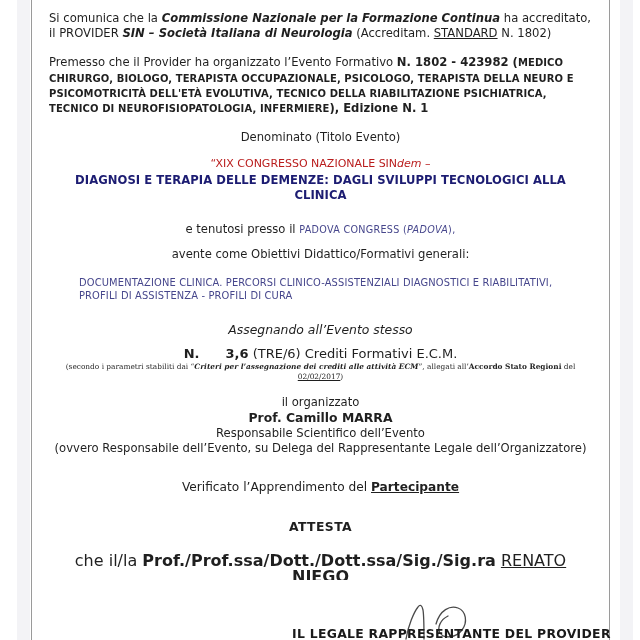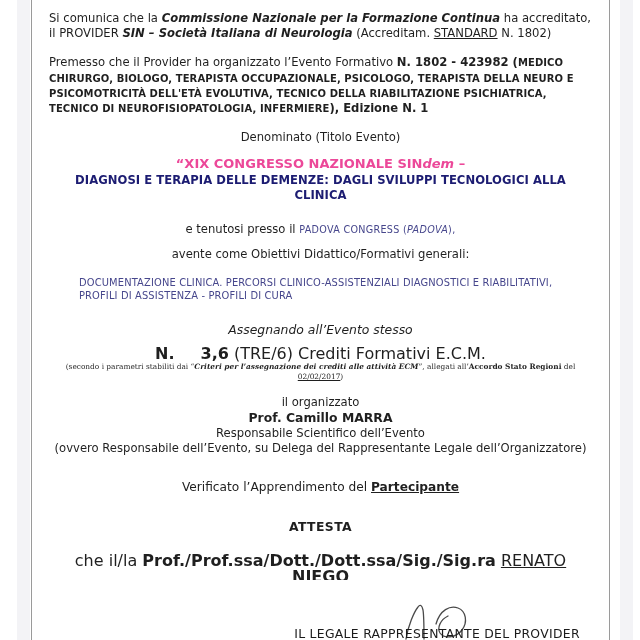--- a/index.html
+++ b/index.html
@@ -74,23 +74,23 @@
 
   
   .prof-list {
     font-weight: bold;
     font-size: 10px;
     letter-spacing: 0.1px;
   }
 
   
   .title-main {
-    color: #ec4899;
-    font-weight: bold;
-    font-size: 13px;
+    color: #b91c1c;
+    font-weight: normal;
+    font-size: 11px;
     line-height: 19px;
     text-align: center;
   }
   .title-sub {
     color: #1c1c72;
     font-weight: bold;
     font-size: 11.6px;
     line-height: 15px;
     text-align: center;
     letter-spacing: 0.05px;
@@ -125,21 +125,21 @@
     font-family: "DejaVu Serif", serif;
     font-size: 7.4px;
     line-height: 9.5px;
     text-align: center;
     color: #1f1f1f;
   }
   .footnote .b  { font-weight: bold; }
   .footnote .bi { font-weight: bold; }
 
   .credits-line {
-    font-size: 16px;
+    font-size: 13px;
     line-height: 16px;
     text-align: center;
   }
   .credits-line .n-label { font-weight: bold; }
   .credits-gap { display: inline-block; width: 26px; }
 
   .attesta {
     font-weight: bold;
     font-size: 12.4px;
     text-align: center;
@@ -150,25 +150,26 @@
 
   
   .signature-block {
     position: absolute;
     left: 292px;
     top: 626px;
     width: 290px;
     text-align: center;
   }
   .signature-label {
-    font-weight: normal;
+    font-weight: bold;
     font-size: 12.4px;
     letter-spacing: 0.3px;
     color: #1a1a1a;
     white-space: nowrap;
+    text-align: right;
   }
   .signature-mark {
     position: absolute;
     left: 396px;
     top: 602px;
     width: 90px;
     height: 38px;
     pointer-events: none;
   }
 </style>

